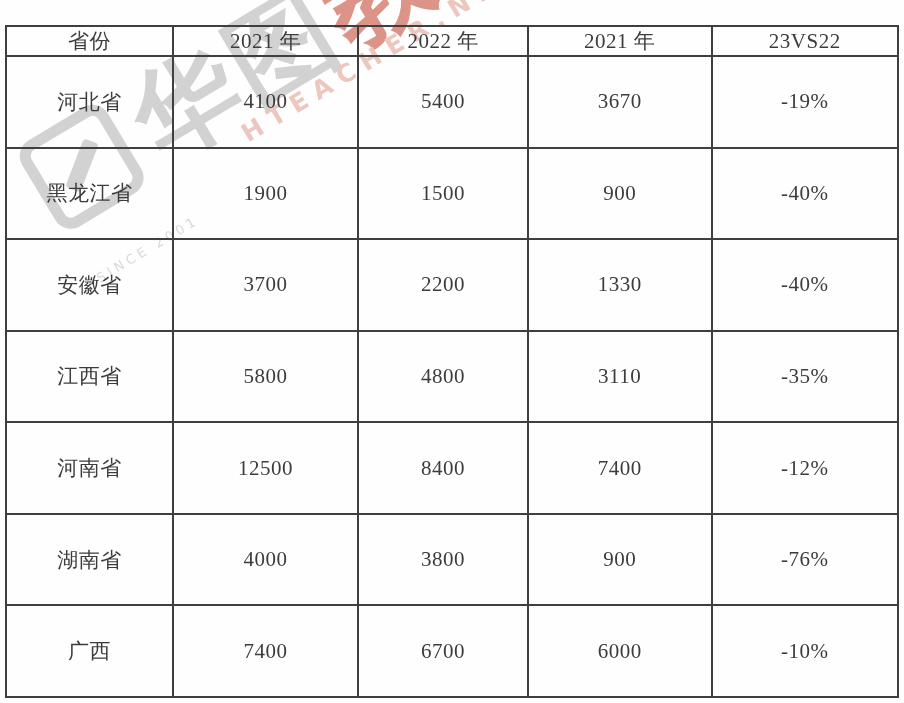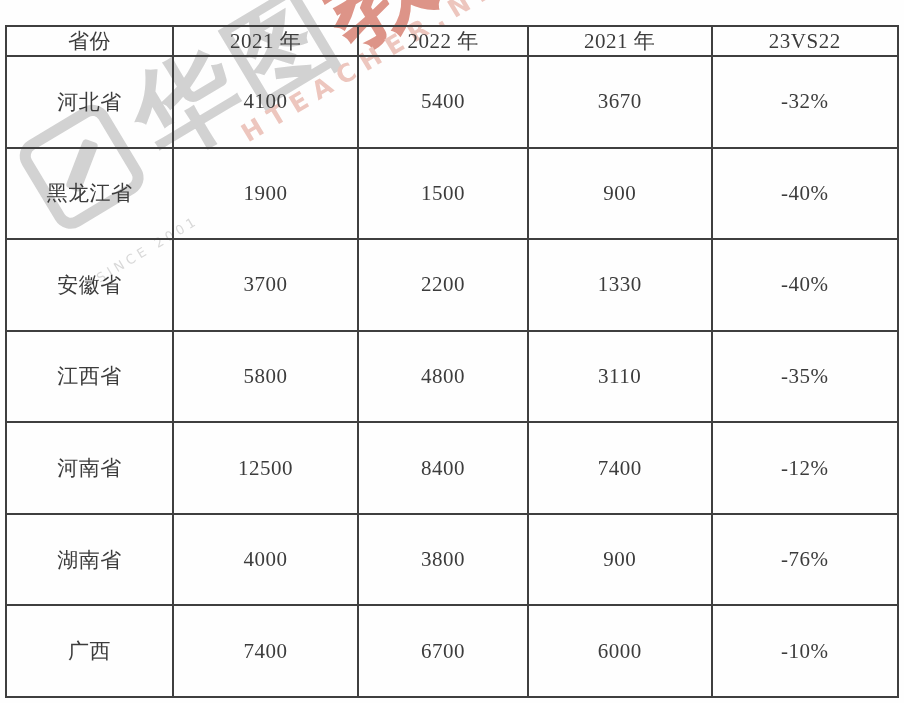--- a/index.html
+++ b/index.html
@@ -139,21 +139,21 @@
             <th>2021 年</th>
             <th>23VS22</th>
           </tr>
       </thead>
       <tbody id="tbl-body">
           <tr>
             <td>河北省</td>
             <td>4100</td>
             <td>5400</td>
             <td>3670</td>
-            <td>-32%</td>
+            <td>-19%</td>
           </tr>
           <tr>
             <td>黑龙江省</td>
             <td>1900</td>
             <td>1500</td>
             <td>900</td>
             <td>-40%</td>
           </tr>
           <tr>
             <td>安徽省</td>

